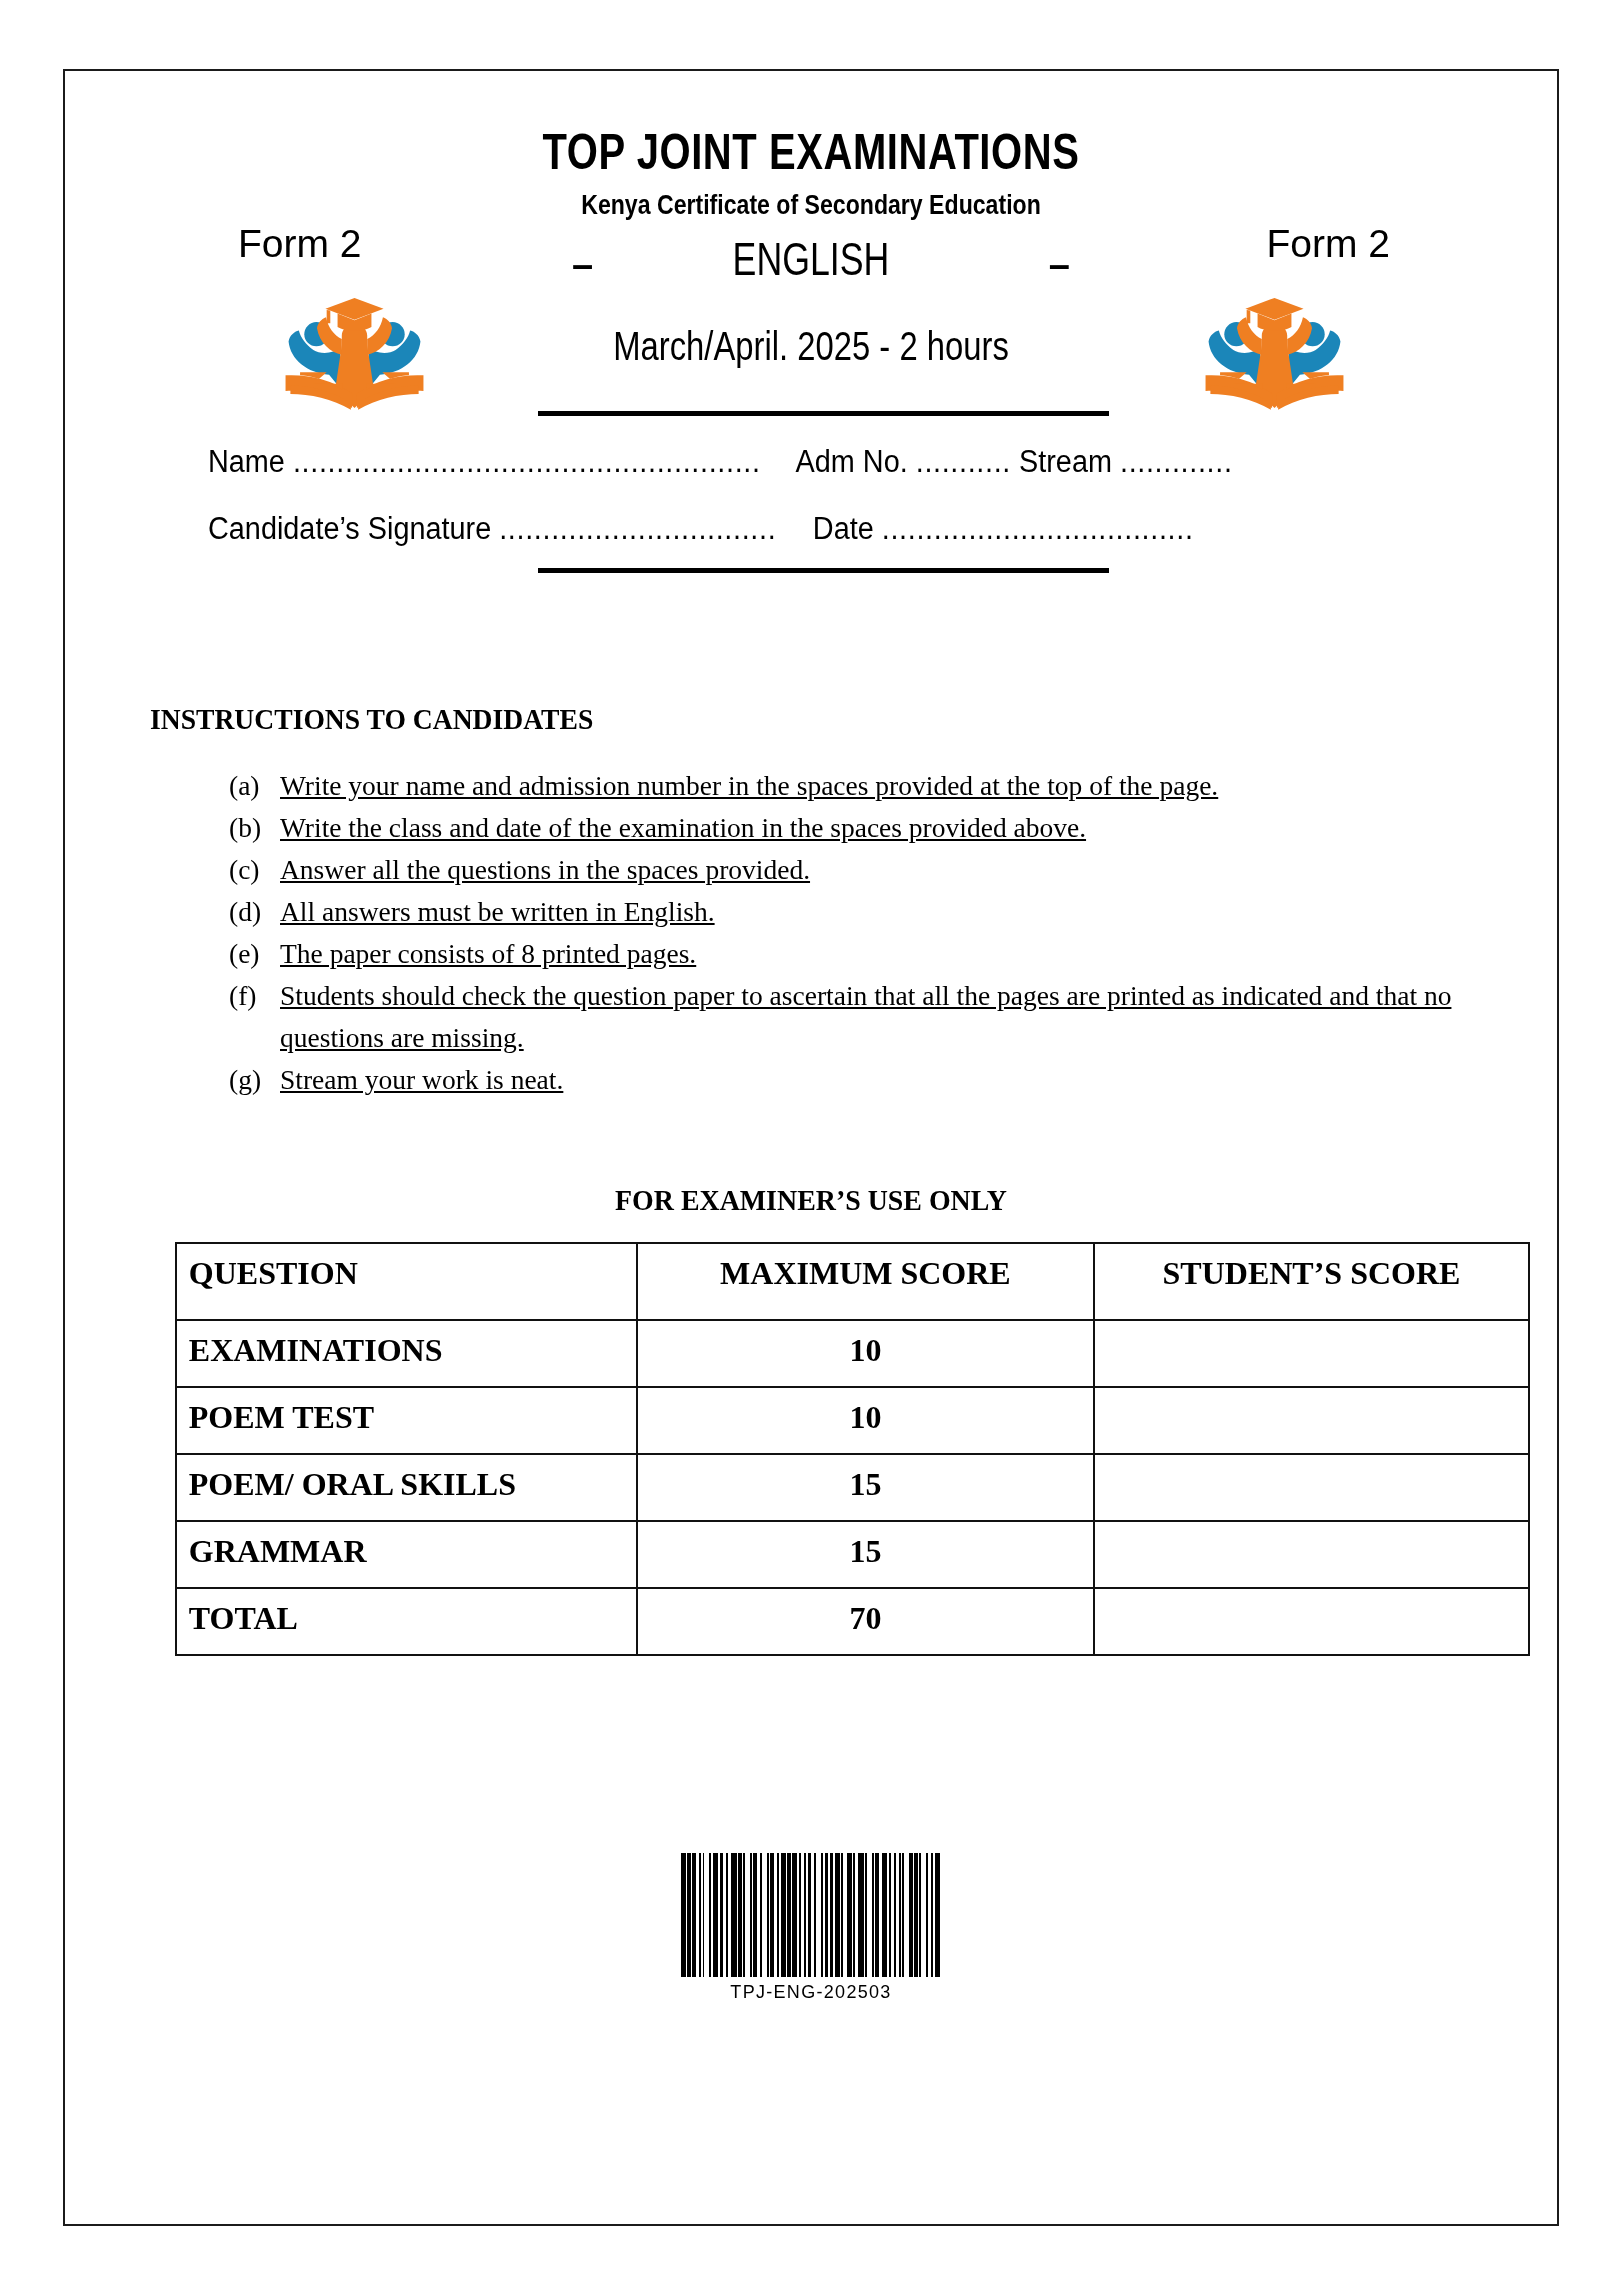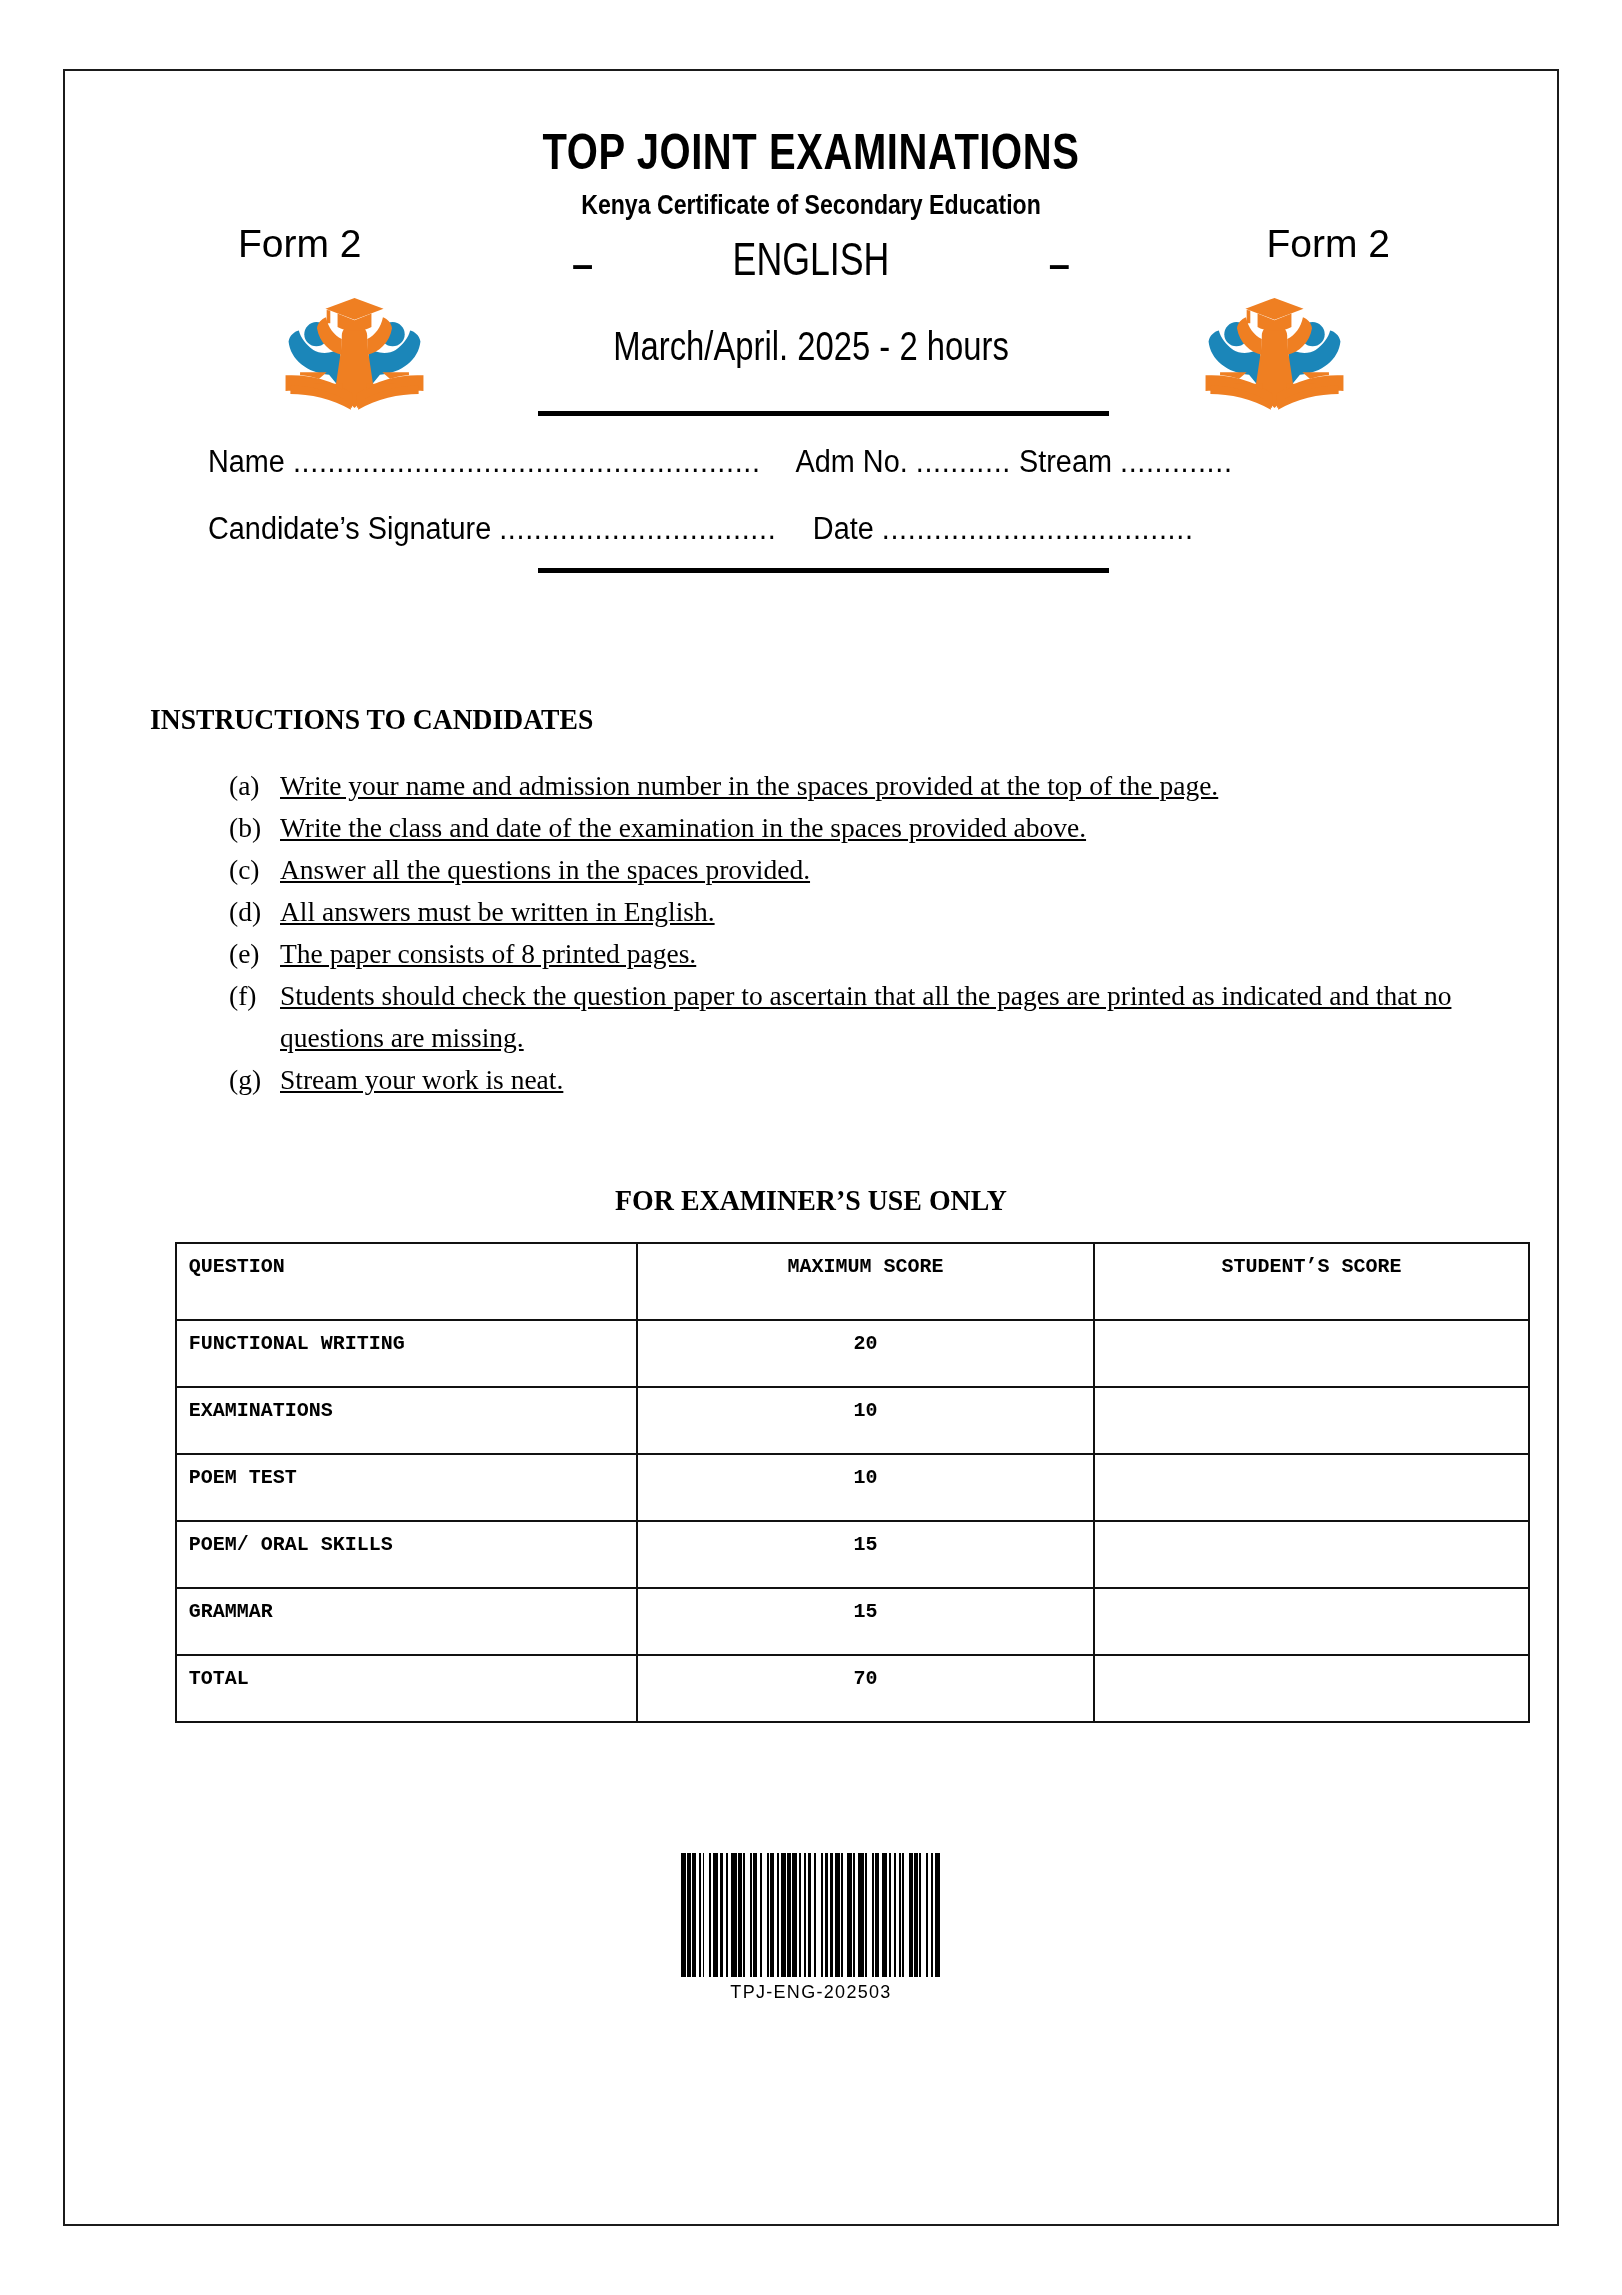--- a/index.html
+++ b/index.html
@@ -192,23 +192,23 @@
   table.scores {
     position: absolute;
     left: 110px;
     top: 1171px;
     width: 1276px;
     border-collapse: collapse;
     table-layout: fixed;
   }
   table.scores td {
     border: 2px solid #111111;
-    font-family: Liberation Mono, monospace;
-    font-weight: 700;
-    font-size: 20px;
+    font-family: Liberation Serif, serif;
+    font-weight: 700;
+    font-size: 32px;
     padding: 10.5px 11.8px 0 11.8px;
     vertical-align: top;
   }
   table.scores tr { height: 67px; }
   table.scores tr.header-row { height: 77px; }
   .col-q    { width: 435px; }
   .col-max  { width: 432px; text-align: center; }
   .col-stu  { width: 409px; margin-top: 12px; }
   .cell-center { text-align: center; }
 
@@ -363,25 +363,20 @@
   <div class="exam-head">FOR EXAMINER’S USE ONLY</div>
 
   <table class="scores">
     <tbody id="scores-body">
         <tr class="header-row">
           <td class="col-q">QUESTION</td>
           <td class="col-max">MAXIMUM SCORE</td>
           <td class="col-stu cell-center">STUDENT’S SCORE</td>
         </tr>
         <tr>
-          <td class="col-q">FUNCTIONAL WRITING</td>
-          <td class="col-max">20</td>
-          <td class="col-stu"></td>
-        </tr>
-        <tr>
           <td class="col-q">EXAMINATIONS</td>
           <td class="col-max">10</td>
           <td class="col-stu"></td>
         </tr>
         <tr>
           <td class="col-q">POEM TEST</td>
           <td class="col-max">10</td>
           <td class="col-stu"></td>
         </tr>
         <tr>

